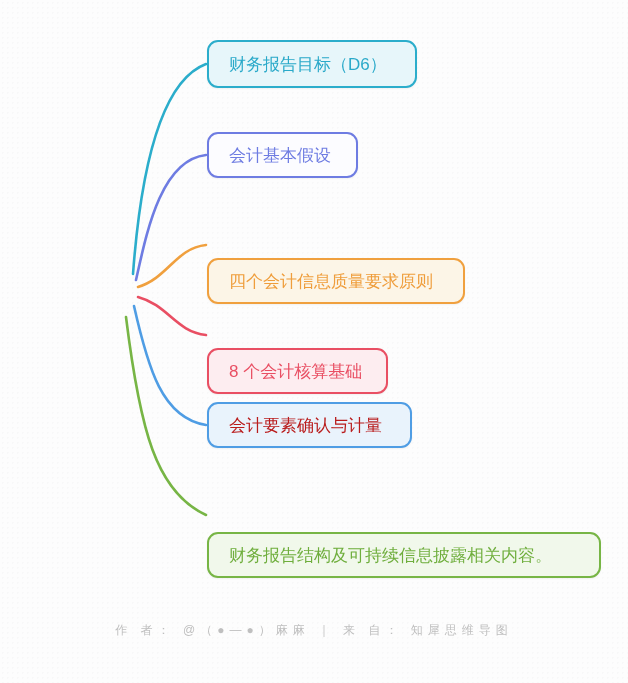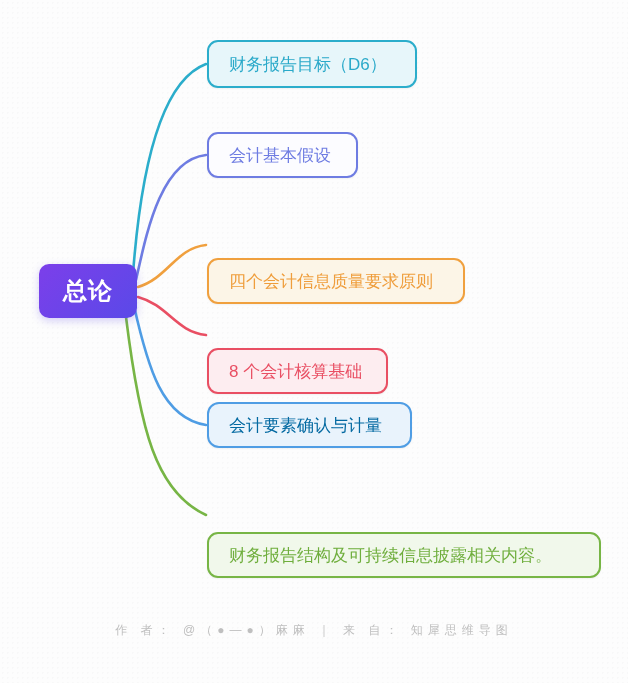--- a/index.html
+++ b/index.html
@@ -83,41 +83,38 @@
 
   <svg class="connectors" width="628" height="683" viewBox="0 0 628 683">
     <path d="M133,274 C140,180 158,82 206,64" style="stroke: rgb(43, 173, 203);"></path>
     <path d="M136,280 C146,236 160,160 206,155" style="stroke: rgb(110, 124, 226);"></path>
     <path d="M138,287 C168,278 176,248 206,245" style="stroke: rgb(240, 160, 62);"></path>
     <path d="M138,297 C168,305 176,332 206,335" style="stroke: rgb(233, 79, 99);"></path>
     <path d="M134,306 C148,368 162,418 206,425" style="stroke: rgb(79, 157, 228);"></path>
     <path d="M126,317 C140,430 156,492 206,515" style="stroke: rgb(119, 181, 69);"></path>
   </svg>
 
-  <div class="root-node">
-    <span class="root-label">总论</span>
-  </div>
 
   <div class="branch branch-1" style="border-color: rgb(43, 173, 203); background-color: rgb(231, 246, 250); color: rgb(42, 169, 201);">
     <span>财务报告目标（D6）</span>
   </div>
 
   <div class="branch branch-2" style="border-color: rgb(110, 124, 226); background-color: rgb(252, 252, 255); color: rgb(110, 124, 226);">
     <span>会计基本假设</span>
   </div>
 
   <div class="branch branch-3" style="border-color: rgb(240, 160, 62); background-color: rgb(252, 245, 231); color: rgb(239, 157, 59);">
     <span>四个会计信息质量要求原则</span>
   </div>
 
   <div class="branch branch-4" style="border-color: rgb(233, 79, 99); background-color: rgb(253, 237, 240); color: rgb(233, 79, 99);">
     <span>8 个会计核算基础</span>
   </div>
 
-  <div class="branch branch-5" style="border-color: rgb(79, 157, 228); background-color: rgb(233, 243, 252); color: #0369a1; border-radius: 12px;">
+  <div class="branch branch-5" style="border-color: rgb(79, 157, 228); background-color: rgb(233, 243, 252); color: #b91c1c;">
     <span>会计要素确认与计量</span>
   </div>
 
   <div class="branch branch-6" style="border-color: rgb(119, 181, 69); background-color: rgb(241, 248, 235); color: rgb(111, 174, 61);">
     <span>财务报告结构及可持续信息披露相关内容。</span>
   </div>
 
   <div class="credit-line">作 者：  @（●—●）麻麻   ｜   来 自：  知犀思维导图</div>
 
 

